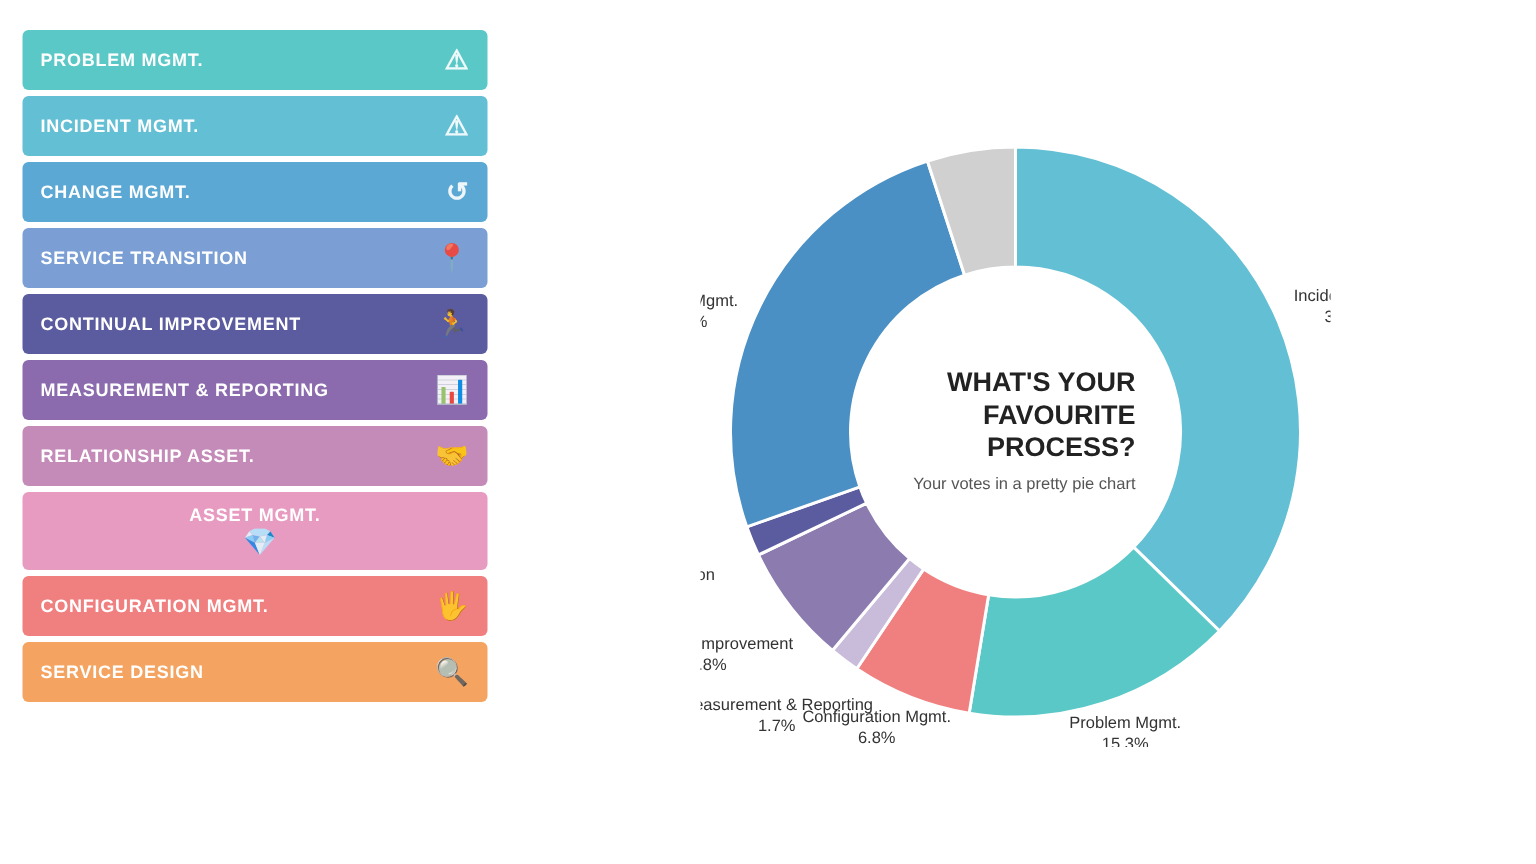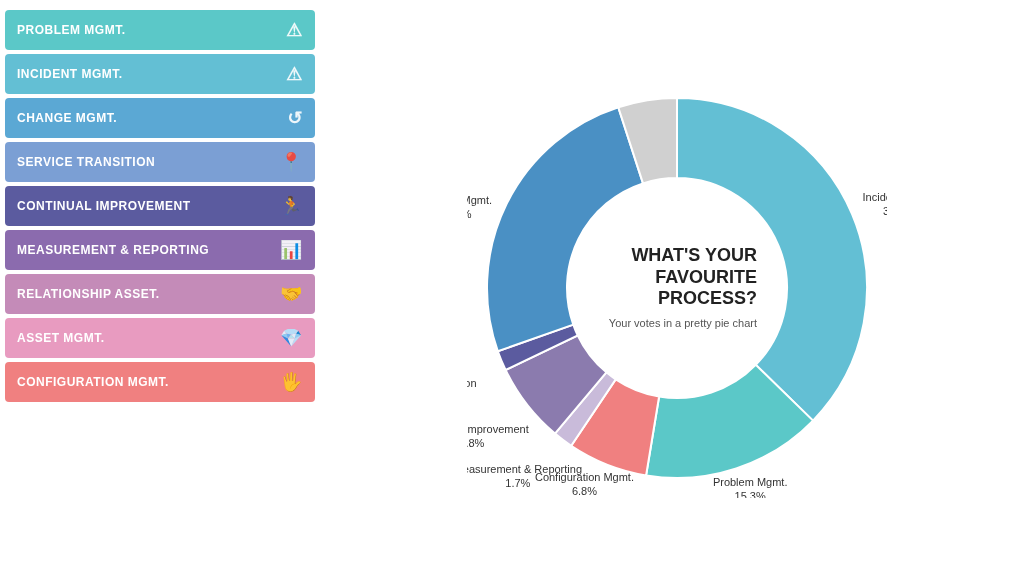--- a/index.html
+++ b/index.html
@@ -10,20 +10,21 @@
       height: 576px;
       overflow: hidden;
       display: flex;
       align-items: center;
       justify-content: center;
     }
     .container {
       display: flex;
       width: 1024px;
       height: 576px;
+      padding: 10px;
       gap: 10px;
     }
     .sidebar {
       display: flex;
       flex-direction: column;
       gap: 4px;
       width: 320px;
       flex-shrink: 0;
       padding: 10px 5px;
     }
@@ -113,27 +114,31 @@
     <span class="icon">🏃</span>
   </div>
       <div class="sidebar-item" style="background: rgb(139, 107, 174);">
     <span class="label">MEASUREMENT &amp; REPORTING</span>
     <span class="icon">📊</span>
   </div>
       <div class="sidebar-item" style="background: rgb(196, 139, 184);">
     <span class="label">RELATIONSHIP ASSET.</span>
     <span class="icon">🤝</span>
   </div>
-      <div class="sidebar-item" style="background: rgb(232, 155, 192);">
+      <div class="sidebar-item" style="background: rgb(232, 155, 192); flex-direction: column;">
     <span class="label">ASSET MGMT.</span>
     <span class="icon">💎</span>
   </div>
       <div class="sidebar-item" style="background: rgb(240, 128, 128);">
     <span class="label">CONFIGURATION MGMT.</span>
     <span class="icon">🖐</span>
+  </div>
+      <div class="sidebar-item" style="background: rgb(244, 164, 96);">
+    <span class="label">SERVICE DESIGN</span>
+    <span class="icon">🔍</span>
   </div>
     </div>
   <div class="chart-area">
     <div class="donut-container" style="position: relative;">
       <svg viewBox="0 0 420 420" xmlns="http://www.w3.org/2000/svg" id="donut-svg">
       <path d="M 210 20 A 190 190 0 0 1 346.02793177414793 342.6514296087598 L 288.7530131324014 286.798196089282 A 110 110 0 0 0 210 100 Z" fill="#63BFD4" stroke="#fff" stroke-width="2"></path>
           <path d="M 346.02793177414793 342.6514296087598 A 190 190 0 0 1 179.09893861297212 397.4703293994949 L 192.10991182856282 318.5354538628655 A 110 110 0 0 0 288.7530131324014 286.798196089282 Z" fill="#5BC8C8" stroke="#fff" stroke-width="2"></path>
           <path d="M 179.09893861297212 397.4703293994949 A 190 190 0 0 1 104.19363286724426 367.81322084720443 L 148.7436821862993 301.3655489115394 A 110 110 0 0 0 192.10991182856282 318.5354538628655 Z" fill="#F08080" stroke="#fff" stroke-width="2"></path>
           <path d="M 104.19363286724426 367.81322084720443 A 190 190 0 0 1 87.97199589644896 355.6336712937765 L 139.35220815057573 294.31423074902847 A 110 110 0 0 0 148.7436821862993 301.3655489115394 Z" fill="#C9BBDA" stroke="#fff" stroke-width="2"></path>
           <path d="M 87.97199589644896 355.6336712937765 A 190 190 0 0 1 38.59454772004145 291.97664867938215 L 110.7652644694977 257.46016502490545 A 110 110 0 0 0 139.35220815057573 294.31423074902847 Z" fill="#8B7BAE" stroke="#fff" stroke-width="2"></path>

